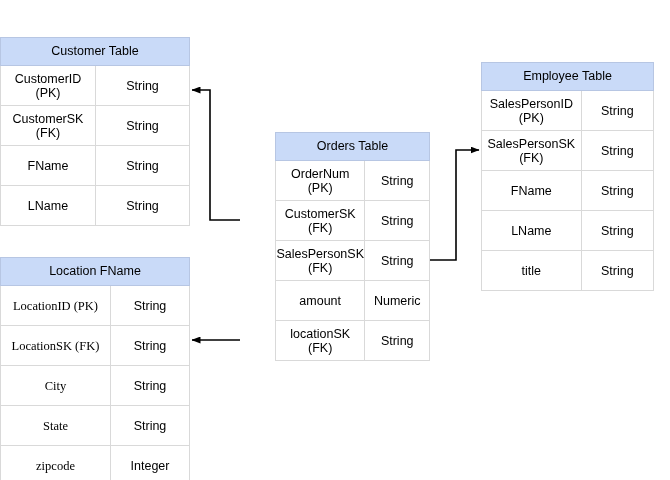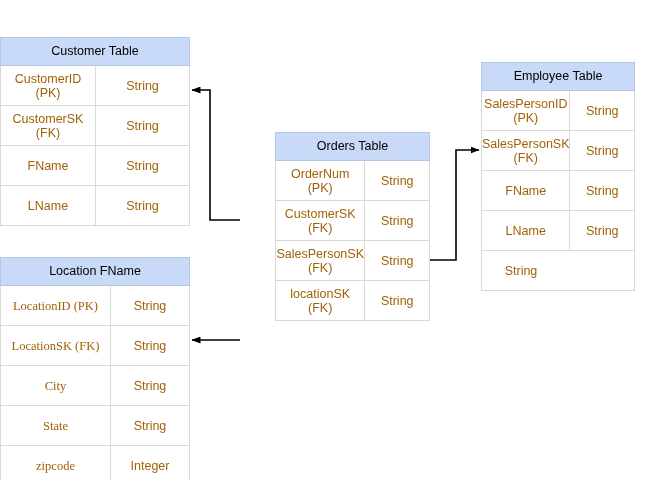--- a/index.html
+++ b/index.html
@@ -39,21 +39,21 @@
     border-right: 1px solid #d9d9d9;
     border-bottom: 1px solid #d9d9d9;
     height: 40px;
   }
   .er-table .cell {
     box-sizing: border-box;
     display: flex;
     align-items: center;
     justify-content: center;
     font-size: 12.5px;
-    color: #a16207;
+    color: #000000;
     text-align: center;
     line-height: 14px;
     padding: 0 3px;
     overflow: hidden;
   }
   .er-table .cell-name {
     border-right: 1px solid #d9d9d9;
   }
 
   
@@ -62,21 +62,21 @@
   #tbl-customer .cell-type { width: 93px; }
 
   #tbl-location { left: 0px;   top: 257px; width: 190px; }
   #tbl-location .cell-name { width: 110px; font-family: Liberation Serif, serif; }
   #tbl-location .cell-type { width: 78px; }
 
   #tbl-orders   { left: 240px; top: 132px; width: 190px; padding-left: 35px; }
   #tbl-orders .cell-name { width: 110px; }
   #tbl-orders .cell-type { width: 78px; }
 
-  #tbl-employee { left: 481px; top: 62px;  width: 154px; }
+  #tbl-employee { left: 481px; top: 62px;  width: 173px; }
   #tbl-employee .cell-name { width: 109px; }
   #tbl-employee .cell-type { width: 78px; }
 
   
   #connectors {
     position: absolute;
     left: 0; top: 0;
     width: 670px; height: 480px;
     pointer-events: none;
   }
@@ -136,20 +136,24 @@
   </div>
   <div class="tbl-row">
     <div class="cell cell-name">CustomerSK (FK)</div>
     <div class="cell cell-type">String</div>
   </div>
   <div class="tbl-row">
     <div class="cell cell-name">SalesPersonSK (FK)</div>
     <div class="cell cell-type">String</div>
   </div>
   <div class="tbl-row">
+    <div class="cell cell-name">amount</div>
+    <div class="cell cell-type">Numeric</div>
+  </div>
+  <div class="tbl-row">
     <div class="cell cell-name">locationSK (FK)</div>
     <div class="cell cell-type">String</div>
   </div>
 </div>
 
 <div class="er-table" id="tbl-employee">
   <div class="tbl-header">Employee Table</div>
   <div class="tbl-row">
     <div class="cell cell-name">SalesPersonID (PK)</div>
     <div class="cell cell-type">String</div>
@@ -160,20 +164,21 @@
   </div>
   <div class="tbl-row">
     <div class="cell cell-name">FName</div>
     <div class="cell cell-type">String</div>
   </div>
   <div class="tbl-row">
     <div class="cell cell-name">LName</div>
     <div class="cell cell-type">String</div>
   </div>
   <div class="tbl-row">
+    <div class="cell cell-name">title</div>
     <div class="cell cell-type">String</div>
   </div>
 </div>
 
 <svg id="connectors" viewBox="0 0 670 480" width="670" height="480">
   <defs>
     <marker id="arrowhead" markerWidth="9" markerHeight="7" refX="8.5" refY="3.5" orient="auto" markerUnits="userSpaceOnUse">
       <polygon points="0 0, 9 3.5, 0 7" fill="#000000"></polygon>
     </marker>
   </defs>

